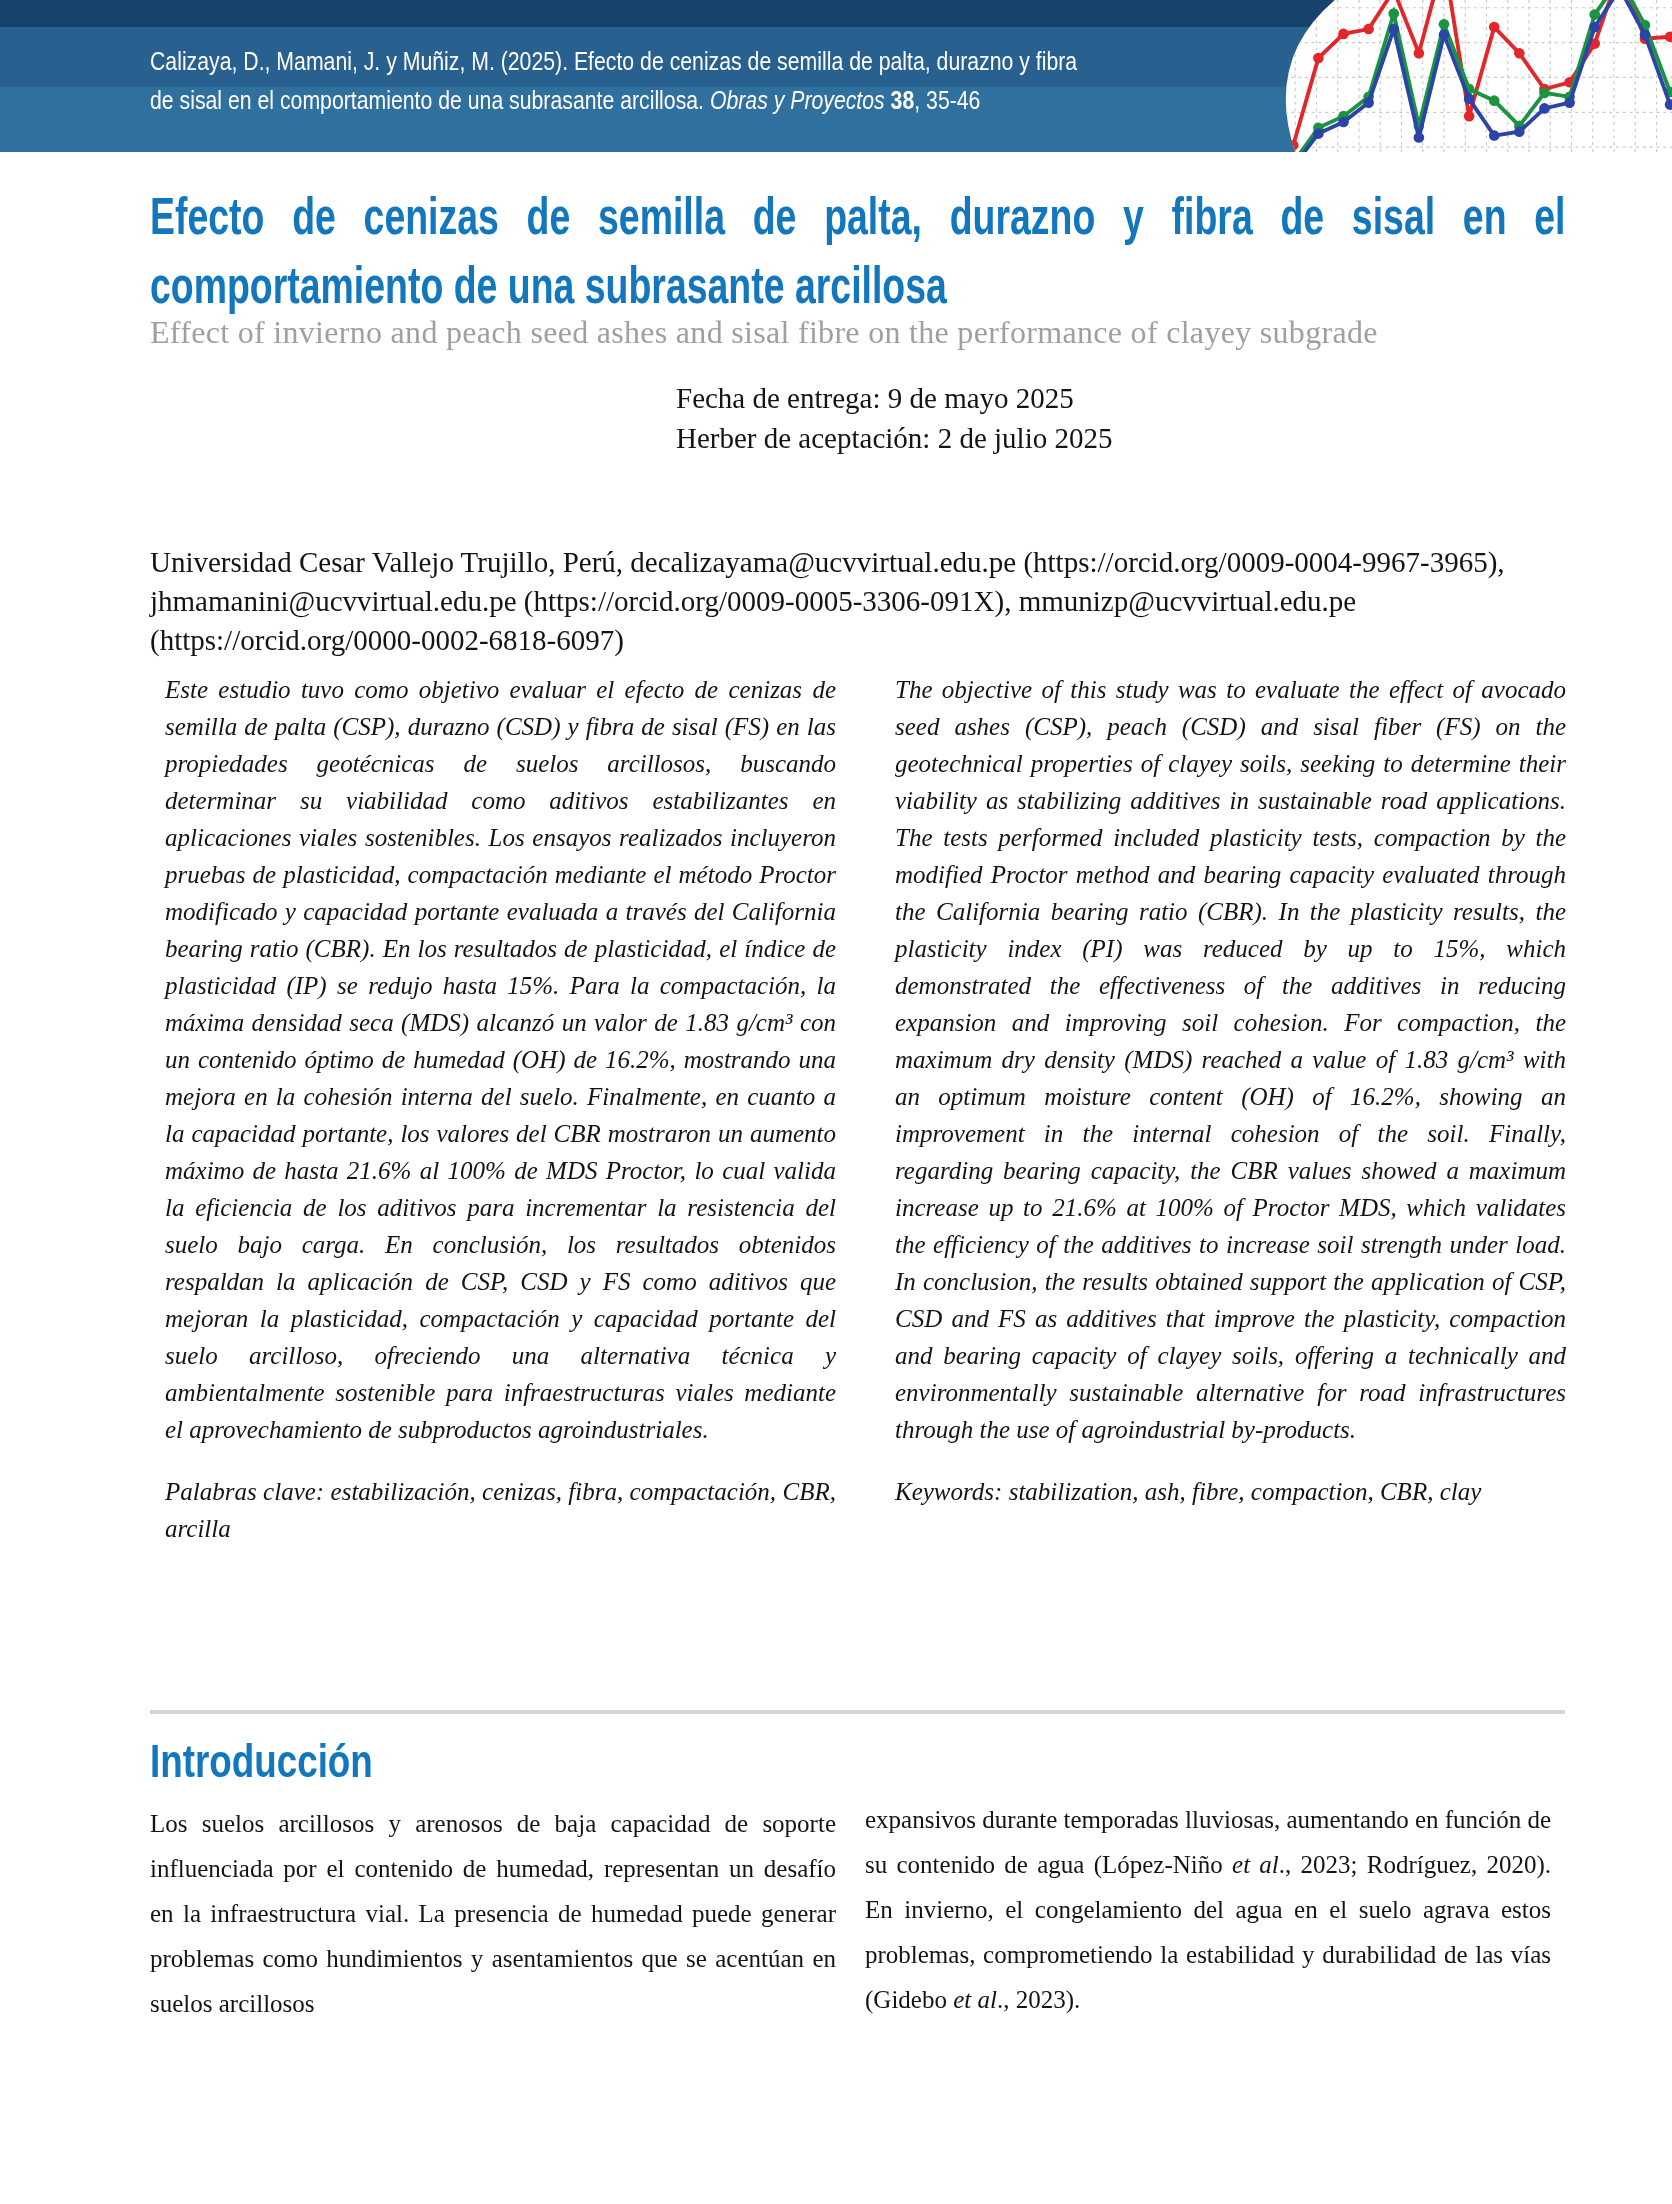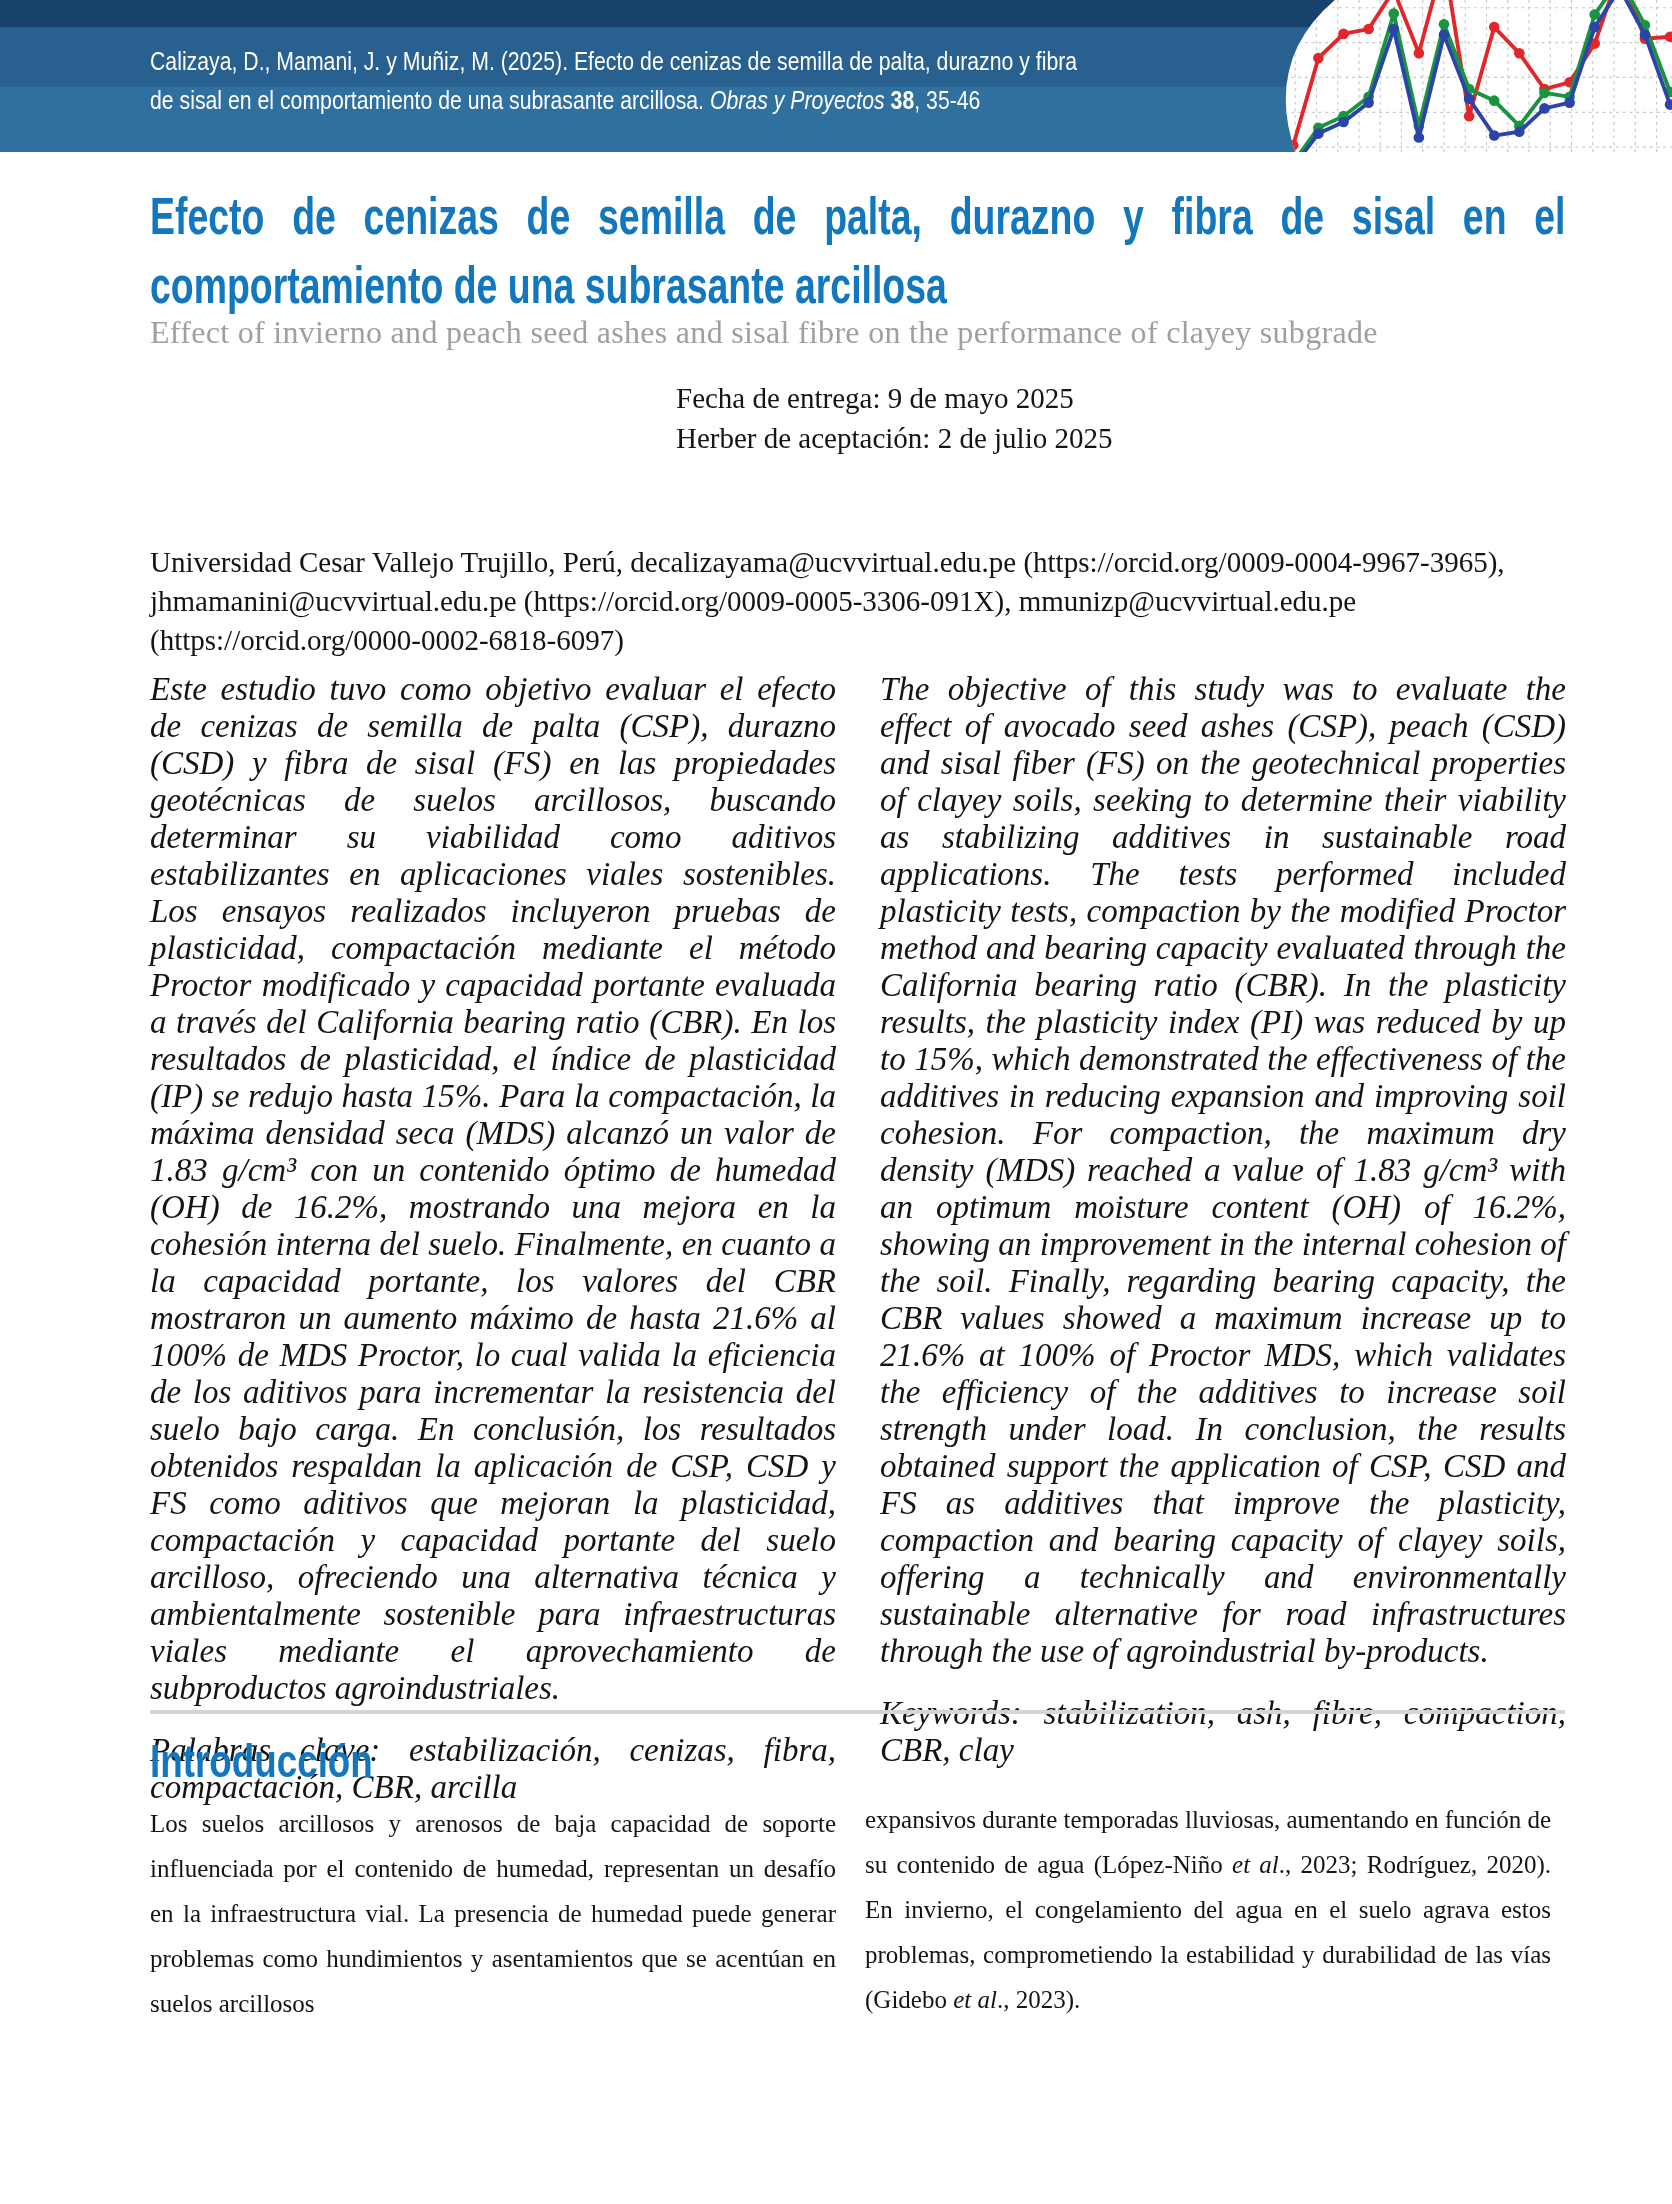--- a/index.html
+++ b/index.html
@@ -43,21 +43,21 @@
     position:absolute; left:150px; top:543px; width:1415px;
     font-size:29px; line-height:39px;
   }
   
   .abstract-row {
     position:absolute; left:150px; top:671px; width:1415px;
     display:flex; gap:44px;
   }
   .abstract-col { flex:0 0 686px; width:686px; }
   .abstract-col p {
-    font-style:italic; font-size:33px; line-height:37px; text-align:justify;
+    font-style:italic; font-size:25px; line-height:37px; text-align:justify;margin-left:15px;
   }
   .abstract-col p.keywords { margin-top:25px; }
   
   .divider { position:absolute; left:150px; top:1710px; width:1415px; height:3.9px; background:#d5d5d5; }
   .intro-row {
     position:absolute; left:150px; top:1735px; width:1415px;
     display:flex; gap:29px;
   }
   .intro-col { flex:0 0 686px; width:686px; }
   .intro-heading {

